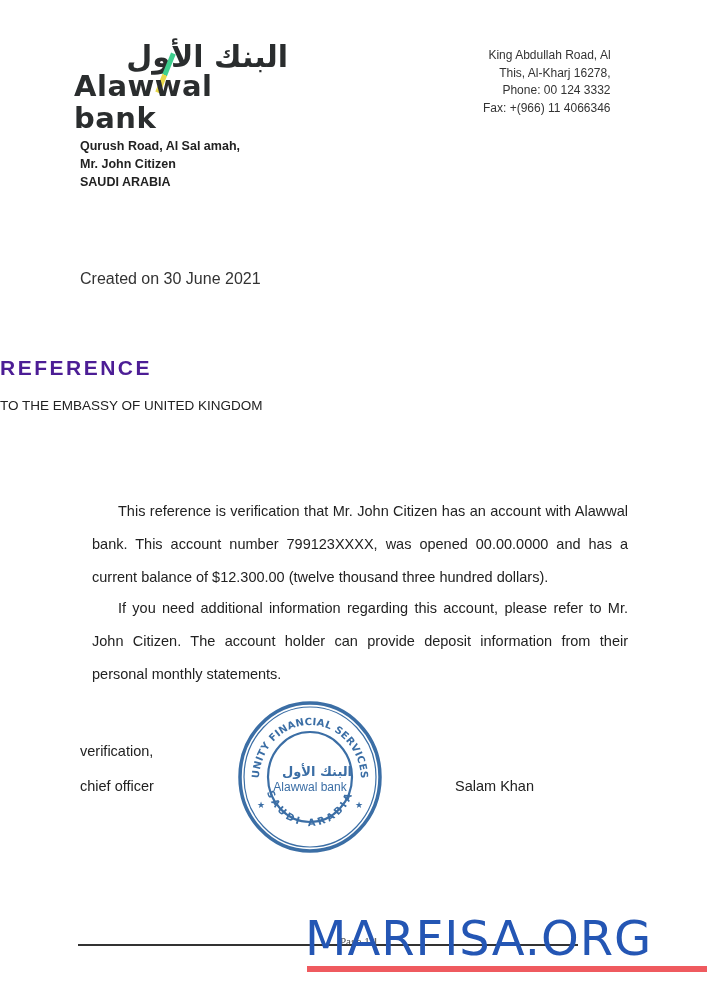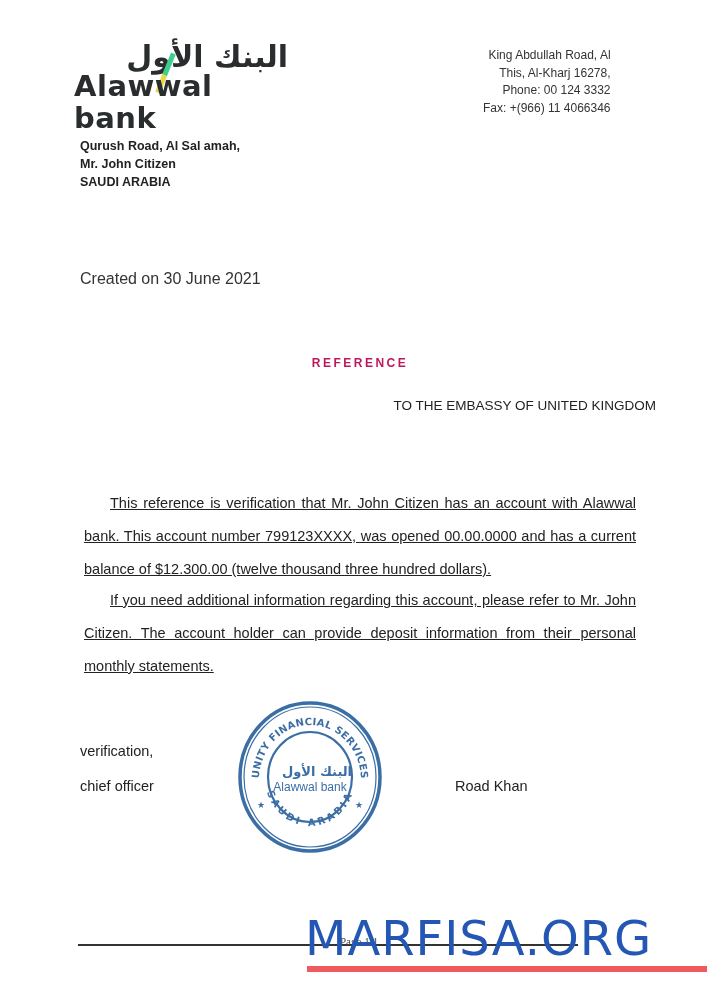--- a/index.html
+++ b/index.html
@@ -12,24 +12,24 @@
   .logo { left: 74px; top: 42px; width: 222px; height: 60px; }
   .logo-ar { position: absolute; right: 8px; top: 0; font-family: "DejaVu Sans", sans-serif; font-size: 30px; font-weight: bold; color: #2a2d2e; line-height: 30px; direction: rtl; }
   .logo-en { position: absolute; left: 0; top: 28px; font-family: "DejaVu Sans", sans-serif; font-size: 29px; font-weight: bold; color: #2a2d2e; letter-spacing: 0.5px; line-height: 32px; }
   .logo-slash { position: absolute; left: 89px; top: 10px; width: 5px; height: 42px; background: linear-gradient(#3ecf8e, #3ecf8e 55%, #e8d94a 55%); transform: rotate(22deg); }
   
   .bank-addr { left: 483px; top: 47px; font-size: 12px; line-height: 17.5px; color: #333; text-align: right; }
   .bank-addr div { white-space: nowrap; }
   
   .recipient { left: 80px; top: 137px; font-size: 12.5px; line-height: 18px; font-weight: bold; color: #222; }
   .created { left: 80px; top: 270px; font-size: 16px; color: #333; }
-  .title { left: 0; width: 720px; top: 356px; text-align: center; font-size: 12px; font-weight: bold; letter-spacing: 2.5px; color: #be185d; }
-  .subtitle { left: 0; width: 656px; top: 398px; text-align: right; font-size: 13.5px; color: #222; }
+  .title { left: 0; width: 720px; top: 356px; text-align: left; font-size: 21px; font-weight: bold; letter-spacing: 2.5px; color: #4c1d95; }
+  .subtitle { left: 0; width: 656px; top: 398px; text-align: left; font-size: 13.5px; color: #222; }
   .body-text { left: 80px; width: 560px; font-size: 14.5px; line-height: 33px; text-align: justify; color: #222; }
-  .body-text p { margin: 4px; text-indent: 26px; text-decoration: underline; }
+  .body-text p { margin: 12px; text-indent: 26px; }
   .p1 { top: 483px; }
   .p2 { top: 580px; }
   .closing { left: 80px; font-size: 14.5px; color: #222; }
   .respectfully { top: 743px; }
   .chief { top: 778px; }
   .signer { left: 455px; top: 778px; font-size: 14.5px; color: #222; }
   
   .stamp { left: 237px; top: 700px; width: 146px; height: 155px; }
   
   .footer-line { left: 78px; top: 944px; width: 500px; height: 2px; background: #333; }
@@ -66,21 +66,21 @@
 
 <div class="abs body-text p1">
   <p>This reference is verification that Mr. John Citizen has an account with Alawwal bank. This account number 799123XXXX, was opened 00.00.0000 and has a current balance of $12.300.00 (twelve thousand three hundred dollars).</p>
 </div>
 <div class="abs body-text p2">
   <p>If you need additional information regarding this account, please refer to Mr. John Citizen. The account holder can provide deposit information from their personal monthly statements.</p>
 </div>
 
 <div class="abs closing respectfully">verification,</div>
 <div class="abs closing chief">chief officer</div>
-<div class="abs signer">Road Khan</div>
+<div class="abs signer">Salam Khan</div>
 
 <div class="abs stamp">
   <svg width="146" height="155" viewBox="0 0 146 155">
     <defs>
       <path id="arcTop" d="M 22 80 A 51 55 0 0 1 124 80"></path>
       <path id="arcBot" d="M 30 92 A 45 48 0 0 0 116 92"></path>
     </defs>
     <ellipse cx="73" cy="77" rx="70" ry="74" fill="none" stroke="#3b6ea5" stroke-width="3.5"></ellipse>
     <ellipse cx="73" cy="77" rx="66" ry="70" fill="none" stroke="#3b6ea5" stroke-width="1.2"></ellipse>
     <ellipse cx="73" cy="77" rx="42" ry="45" fill="none" stroke="#3b6ea5" stroke-width="2.2"></ellipse>

